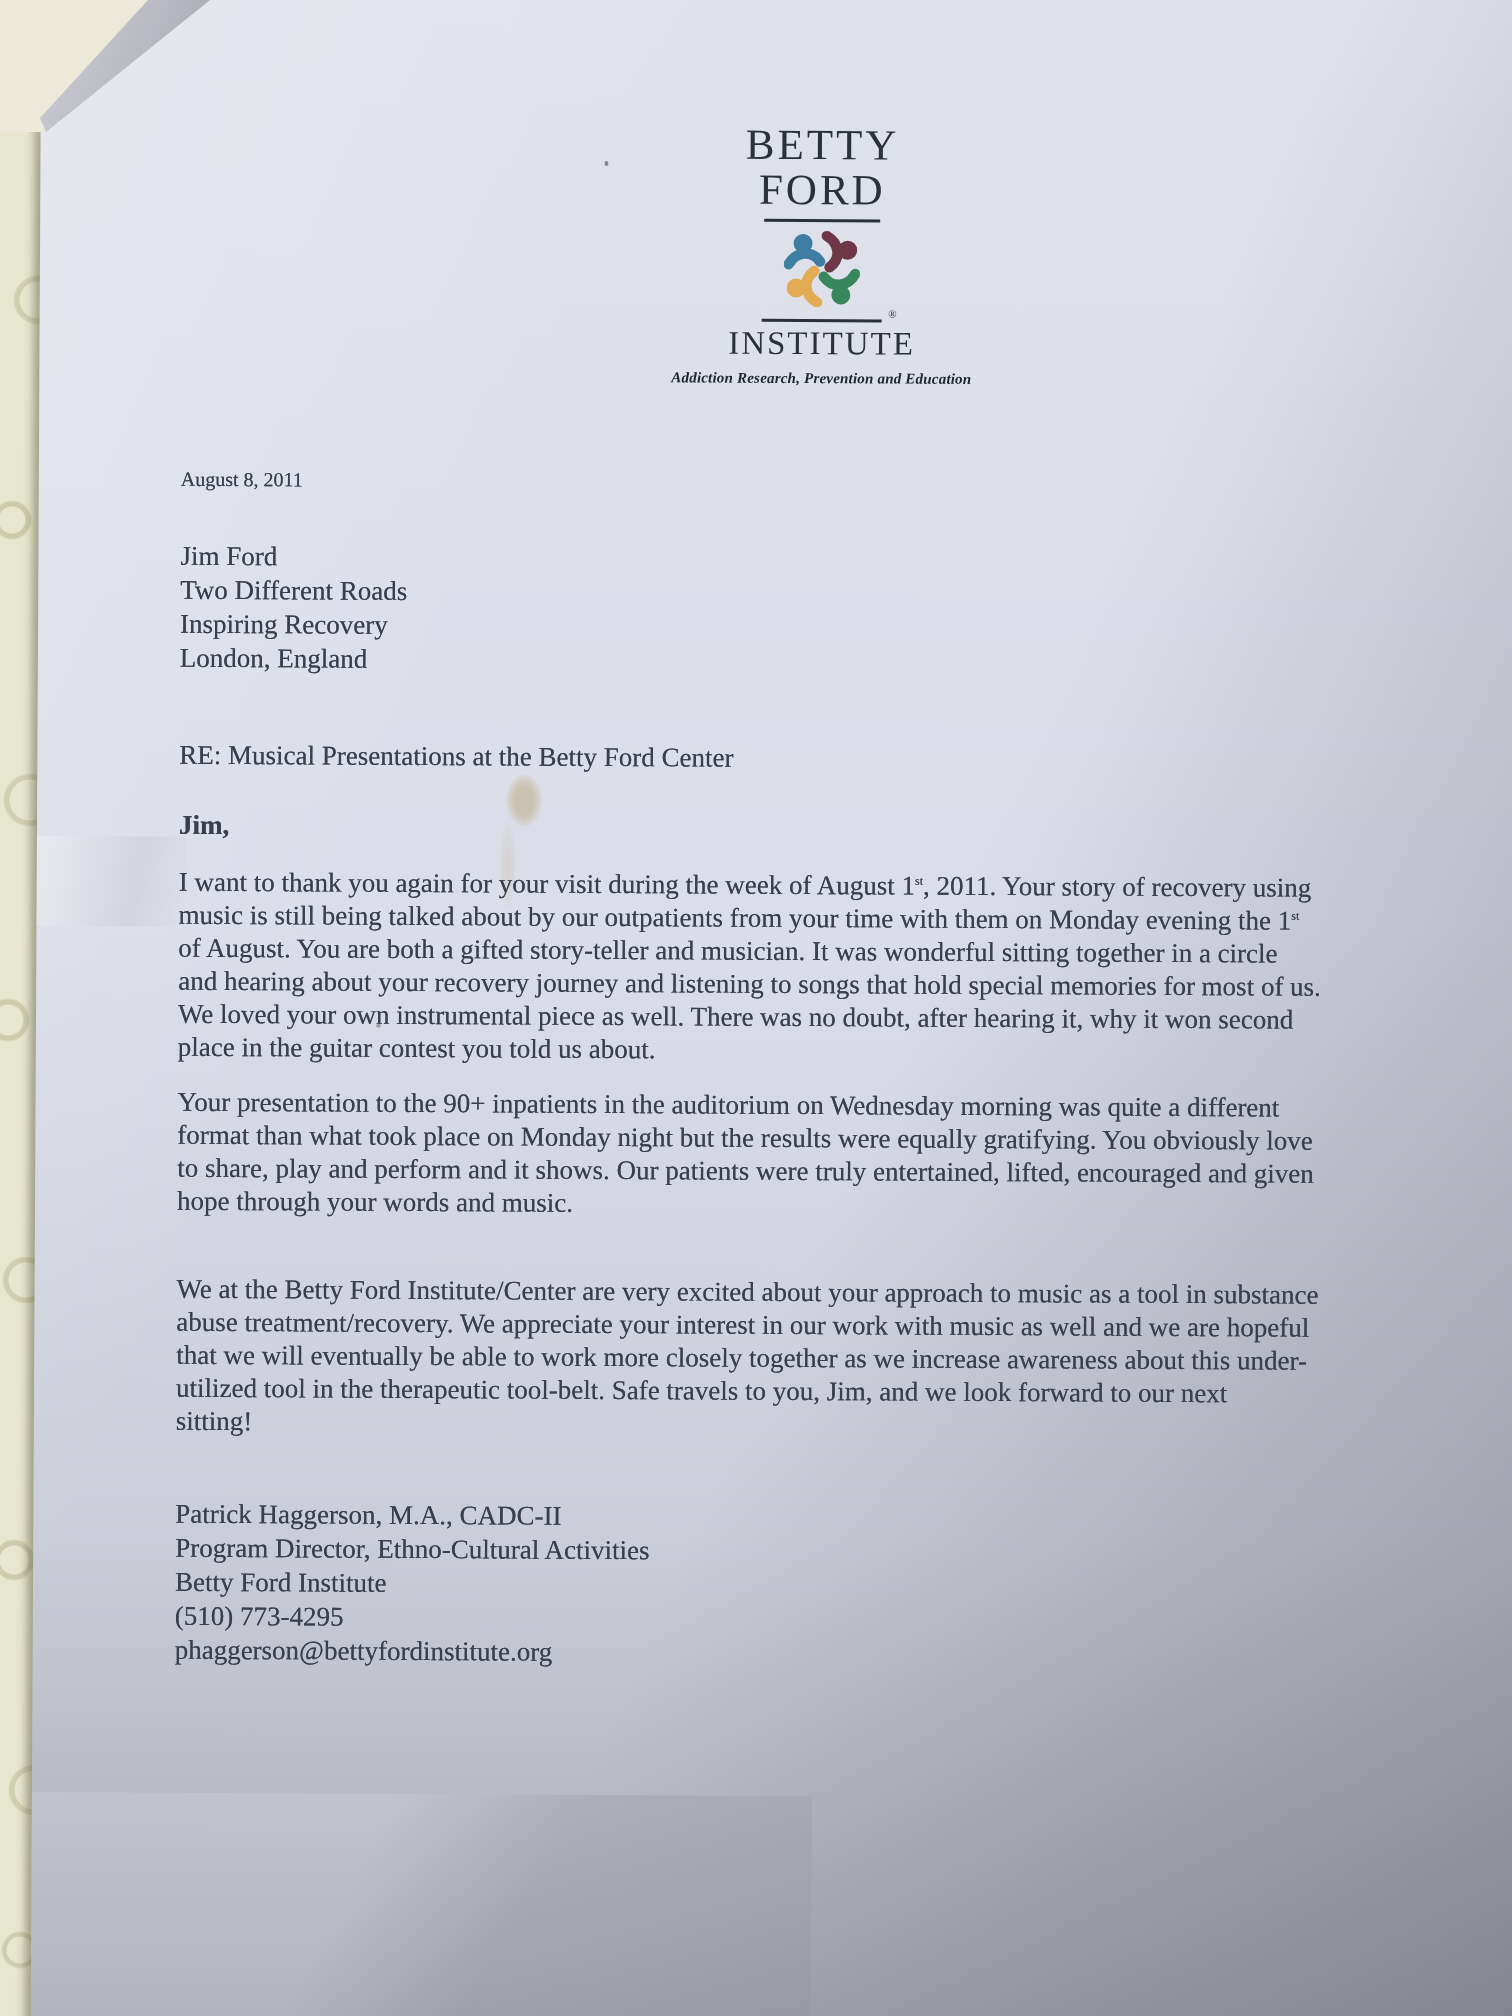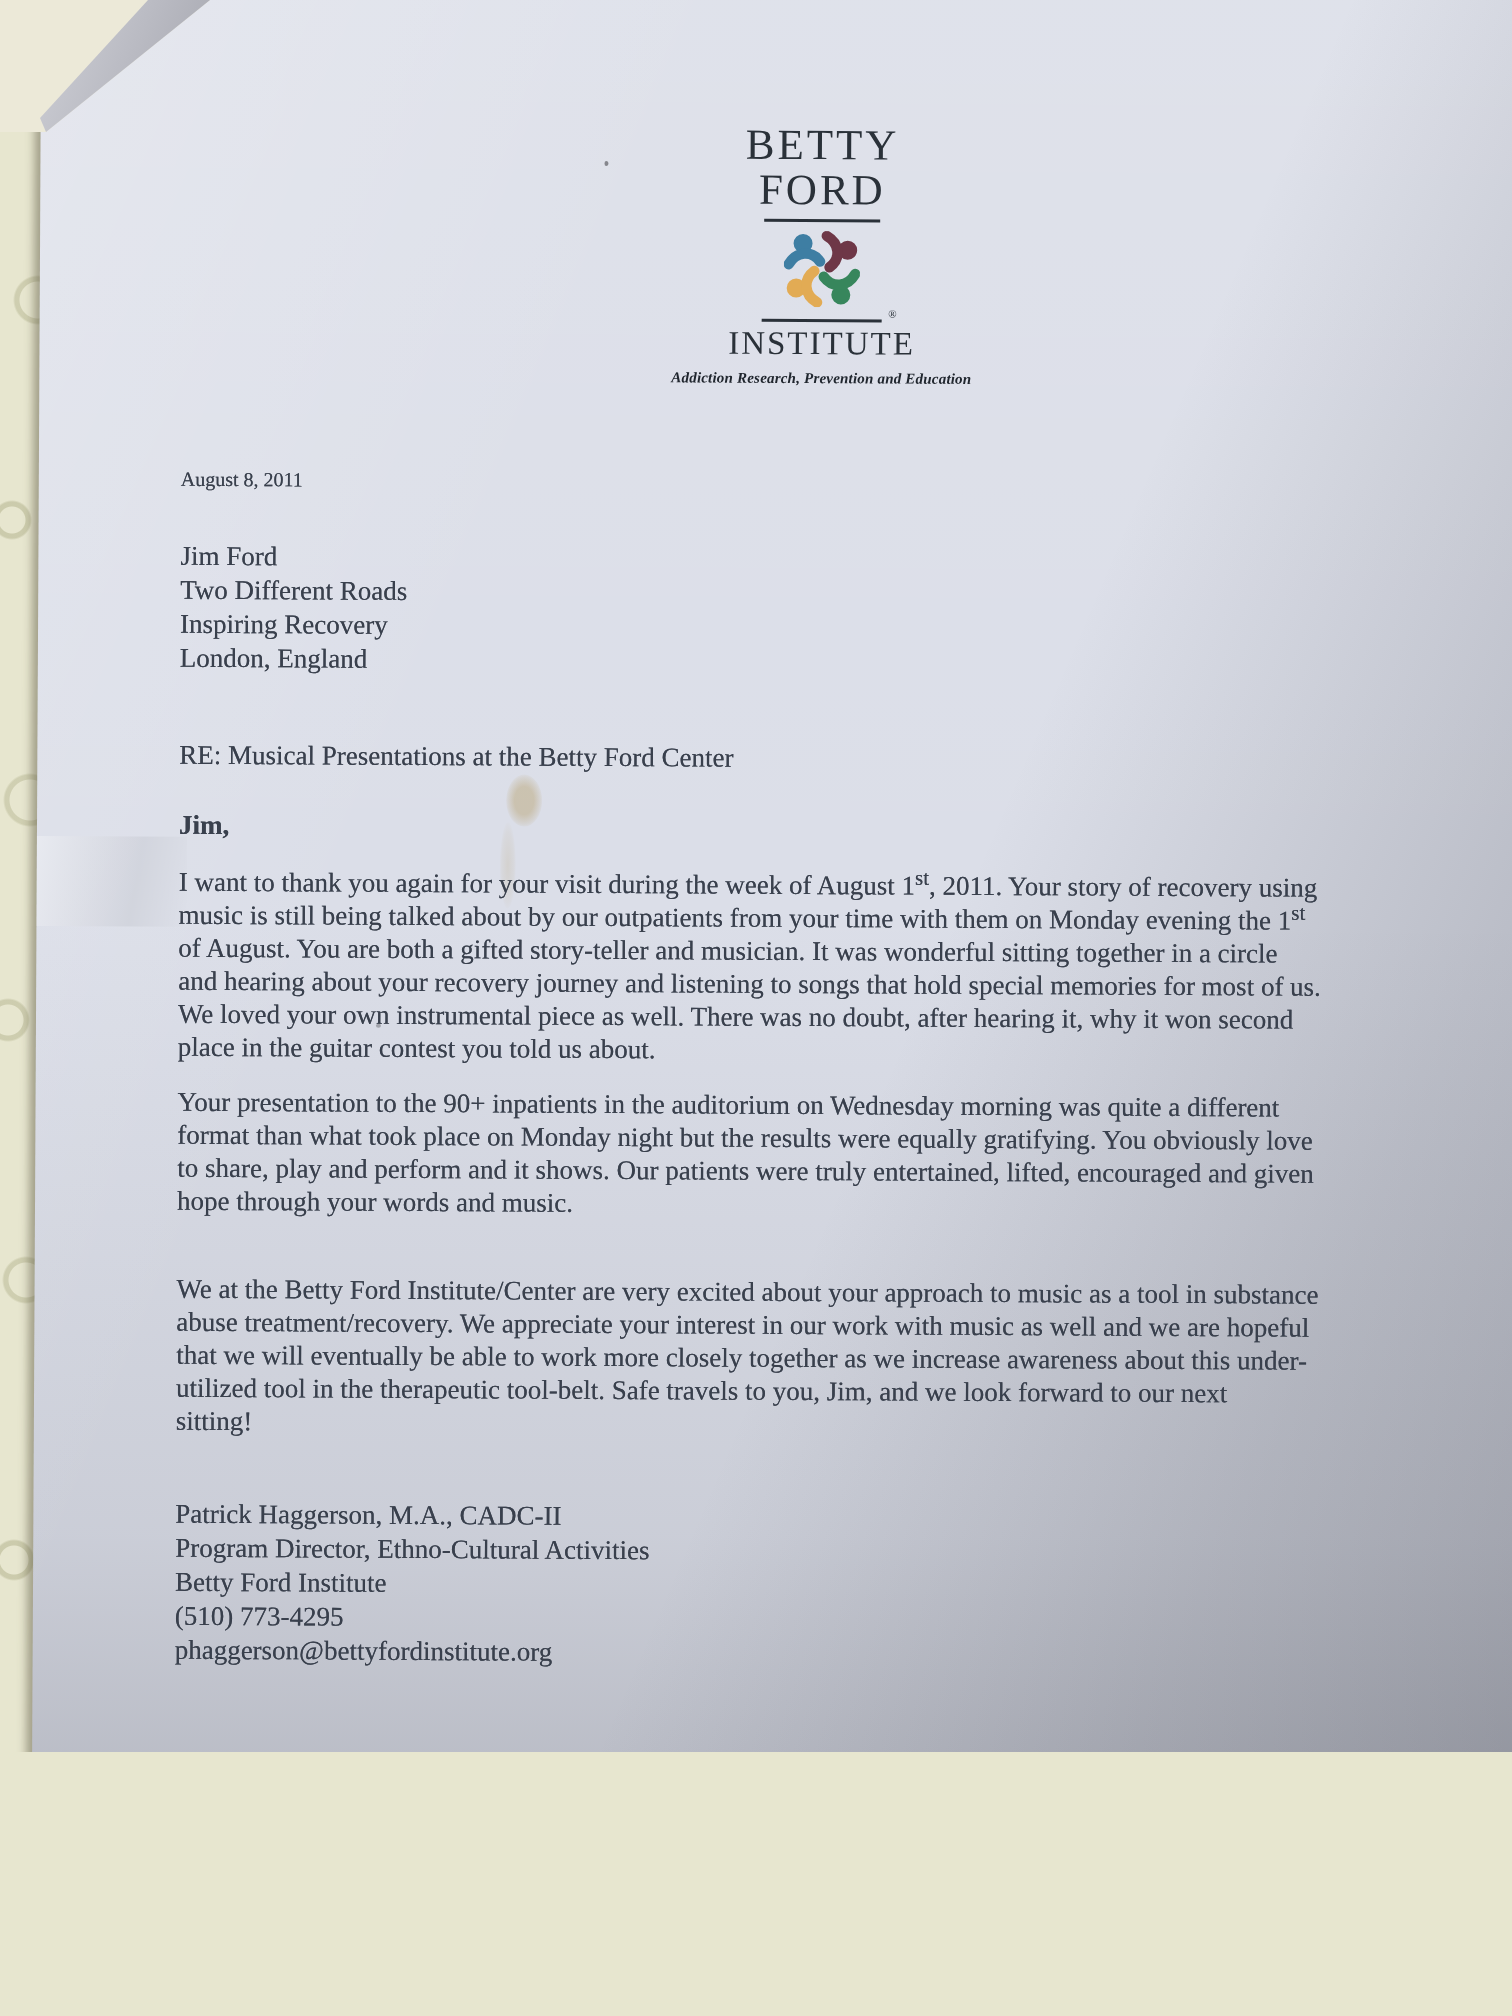--- a/index.html
+++ b/index.html
@@ -2,21 +2,21 @@
 <html><head>
 <meta charset="utf-8">
 <style>
   html,body{margin:0;padding:0;}
   body{
     width:1512px;height:2016px;overflow:hidden;
     font-family:"Liberation Serif", serif;
     background:#e7e6cf;
   }
   .scene{
-    position:relative;width:1512px;height:1752px;overflow:hidden;
+    position:relative;width:1512px;height:2016px;overflow:hidden;
     background-color:#e7e6cf;
     background-image:
       radial-gradient(circle at 20px 55px,  rgba(0,0,0,0) 15px, rgba(170,170,130,.45) 16px, rgba(170,170,130,.45) 20px, rgba(0,0,0,0) 22px),
       radial-gradient(circle at 38px 300px, rgba(0,0,0,0) 18px, rgba(170,170,130,.40) 19px, rgba(170,170,130,.40) 23px, rgba(0,0,0,0) 25px),
       radial-gradient(circle at 12px 520px, rgba(0,0,0,0) 13px, rgba(170,170,130,.45) 14px, rgba(170,170,130,.45) 18px, rgba(0,0,0,0) 20px),
       radial-gradient(circle at 30px 800px, rgba(0,0,0,0) 20px, rgba(170,170,130,.38) 21px, rgba(170,170,130,.38) 25px, rgba(0,0,0,0) 27px),
       radial-gradient(circle at 8px 1020px, rgba(0,0,0,0) 15px, rgba(170,170,130,.42) 16px, rgba(170,170,130,.42) 20px, rgba(0,0,0,0) 22px),
       radial-gradient(circle at 26px 1280px,rgba(0,0,0,0) 17px, rgba(170,170,130,.40) 18px, rgba(170,170,130,.40) 22px, rgba(0,0,0,0) 24px),
       radial-gradient(circle at 14px 1560px,rgba(0,0,0,0) 14px, rgba(170,170,130,.45) 15px, rgba(170,170,130,.45) 19px, rgba(0,0,0,0) 21px),
       radial-gradient(circle at 34px 1790px,rgba(0,0,0,0) 19px, rgba(170,170,130,.38) 20px, rgba(170,170,130,.38) 24px, rgba(0,0,0,0) 26px),
@@ -71,21 +71,21 @@
   .rule2-wrap{position:relative;width:120px;margin:12px auto 2px auto;}
   .rule2{height:3px;background:#2a3139;}
   .reg{position:absolute;right:-15px;top:-12px;font-size:11px;color:#2a3139;}
   .brand-inst{font-size:33px;line-height:38px;letter-spacing:2px;margin-top:2px;}
   .tagline{font-size:15px;font-weight:bold;font-style:italic;margin-top:8px;color:#20262e;letter-spacing:.2px;}
 
   
   .txt{position:absolute;left:142px;color:#39404d;font-size:27px;line-height:33px;
        text-shadow:0 0 .6px rgba(45,52,66,.75);white-space:nowrap;}
   .tline{white-space:nowrap;}
-  sup{font-size:21px;line-height:0;vertical-align:super;text-align:center;}
+  sup{font-size:12px;line-height:0;vertical-align:super;text-align:center;}
   .date-block{top:482px;font-size:20px;}
   .recipient-block{top:558px;line-height:34px;}
   .subject-block{top:758px;}
   .salutation-block{top:828px;font-weight:bold;}
   .para1{top:885px;}
   .para2{top:1105px;}
   .para3{top:1292px;}
   .sig-block{top:1516px;line-height:34px;}
 </style>
 </head>

